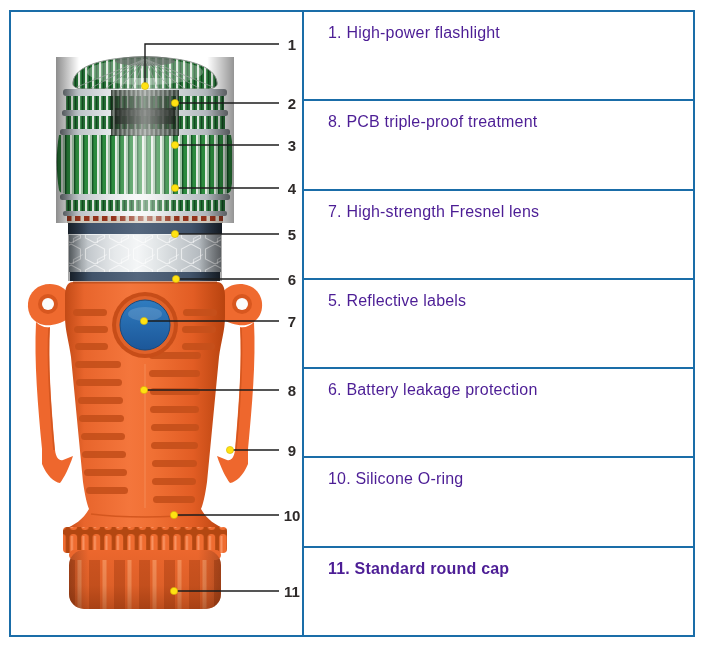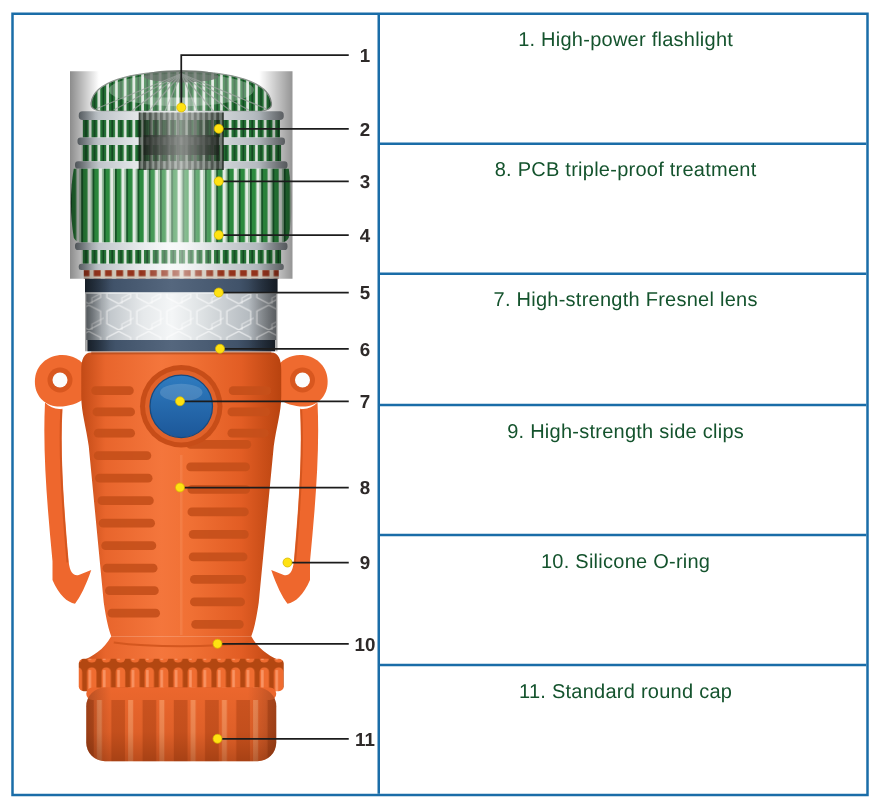--- a/index.html
+++ b/index.html
@@ -9,23 +9,23 @@
   }
   .frame{
     position:absolute;left:9px;top:10px;width:686px;height:627px;
     border:2px solid #1a6da8;box-sizing:border-box;display:flex;background:#fff;
   }
   .stage{position:relative;width:291px;height:100%;flex:0 0 291px;}
   .stage svg{position:absolute;left:0;top:0;width:100%;height:100%;}
   .feature-table{flex:1 1 auto;border-left:2px solid #1a6da8;display:flex;flex-direction:column;}
   .feature-row{
     flex:1 1 0;border-bottom:2px solid #1a6da8;box-sizing:border-box;
-    padding:12px 10px 0 14px;font-size:16px;color:#14532d;letter-spacing:.2px;text-align:center;
-  }
-  .feature-row:last-child{border-bottom:none;}
+    padding:12px 10px 0 24px;font-size:16px;color:#4c1d95;letter-spacing:.2px;
+  }
+  .feature-row:last-child{border-bottom:none;font-weight:bold;}
   .callout-num{
     font-size:15px;font-weight:700;fill:#2e2a29;
   }
 </style>
 </head>
 <body>
 
 <div class="canvas">
   <div class="frame">
 
@@ -255,19 +255,20 @@
           <text class="callout-num" x="281" y="508.5">10</text>
           <text class="callout-num" x="281" y="584.5">11</text>
         </g>
       </svg>
     </div>
 
     <div class="feature-table">
       <div class="feature-row">1. High-power flashlight</div>
       <div class="feature-row">8. PCB triple-proof treatment</div>
       <div class="feature-row">7. High-strength Fresnel lens</div>
-      <div class="feature-row">9. High-strength side clips</div>
+      <div class="feature-row">5. Reflective labels</div>
+      <div class="feature-row">6. Battery leakage protection</div>
       <div class="feature-row">10. Silicone O-ring</div>
       <div class="feature-row">11. Standard round cap</div>
     </div>
 
   </div>
 </div>
 
 </body></html>

